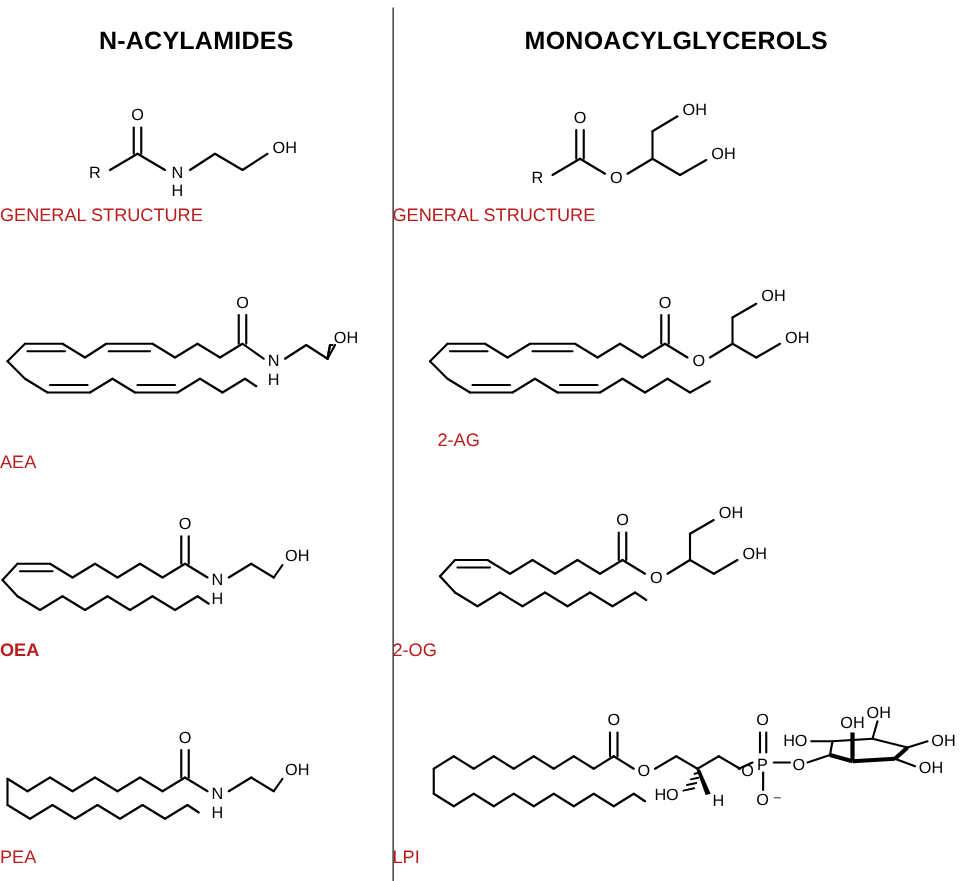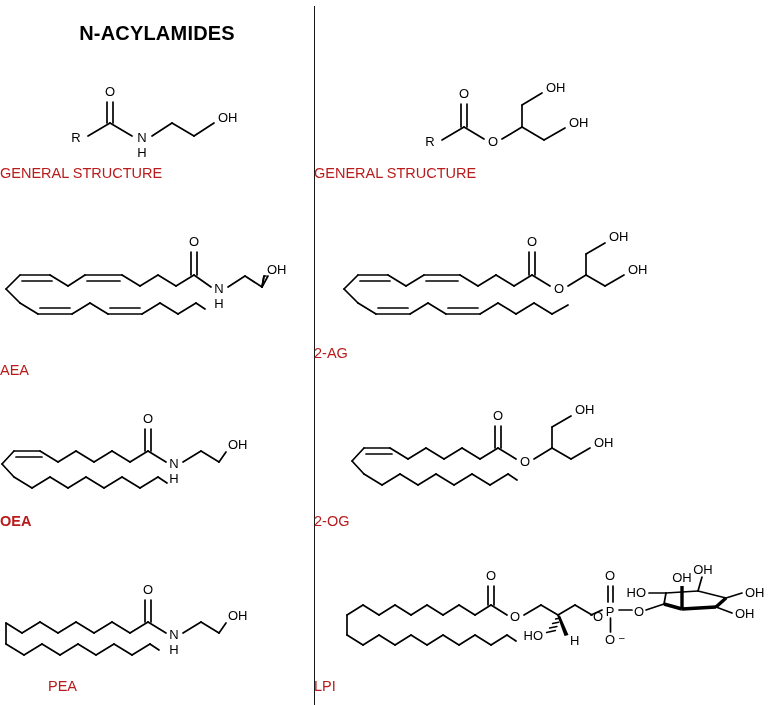--- a/index.html
+++ b/index.html
@@ -85,20 +85,21 @@
   }
   .wedge { fill: #000; stroke: none; }
 </style>
 </head>
 <body>
 
 <div class="page">
 
   <div class="col-header" id="header-left">N-ACYLAMIDES</div>
 
+  <div class="col-header" id="header-right">MONOACYLGLYCEROLS</div>
 
   <div class="divider"></div>
 
   <div class="struct-svg" style="left:60px; top:78px;">
     <svg width="200" height="80" viewBox="0 0 200 80">
 
       <path class="bond" d="M 28,58 L 50,45"></path>
 
       <path class="bond" d="M 47,45 L 47,24"></path>
       <path class="bond" d="M 53,45 L 53,24"></path>
@@ -240,21 +241,21 @@
       <path class="bond" d="M 162,75 L 180,86"></path>
       <path class="bond" d="M 180,86 L 198,75"></path>
       <path class="bond" d="M 198,75 L 216,86"></path>
       <path class="bond" d="M 216,86 L 232,77"></path>
       <text class="atom" x="196" y="18" text-anchor="middle">O</text>
       <text class="atom" x="223" y="65" text-anchor="middle">O</text>
       <text class="atom" x="273" y="13" text-anchor="start">OH</text>
       <text class="atom" x="292" y="46" text-anchor="start">OH</text>
     </svg>
   </div>
-  <div class="struct-label" style="left:314px; top:345px; width:370px;">2-AG</div>
+  <div class="struct-label" style="left:314px; top:345px; width:370px;padding-left:36px;">2-AG</div>
 
   <div class="struct-svg" style="left:0px; top:402px;">
     <svg width="300" height="110" viewBox="0 0 300 110">
 
       <path class="bond" d="M 145,49 L 145,27"></path>
       <path class="bond" d="M 151,49 L 151,27"></path>
       <path class="bond" d="M 148,49 L 166,60"></path>
       <path class="bond" d="M 183,60 L 201,49"></path>
       <path class="bond" d="M 201,49 L 219,60"></path>
       <path class="bond" d="M 219,60 L 226,50"></path>
@@ -359,21 +360,21 @@
       <path class="bond" d="M 96,83 L 114,72"></path>
       <path class="bond" d="M 114,72 L 132,83"></path>
       <path class="bond" d="M 132,83 L 150,72"></path>
       <path class="bond" d="M 150,72 L 159,78"></path>
       <text class="atom" x="148" y="22" text-anchor="middle">O</text>
       <text class="atom" x="174" y="67" text-anchor="middle">N</text>
       <text class="atom" x="174" y="82" text-anchor="middle">H</text>
       <text class="atom" x="228" y="48" text-anchor="start">OH</text>
     </svg>
   </div>
-  <div class="struct-label" style="left:0px; top:678px; width:314px;margin-left:48px;">PEA</div>
+  <div class="struct-label" style="left:0px; top:678px; width:314px;">PEA</div>
 
   <div class="struct-svg" style="left:336px; top:560px;">
     <svg width="432" height="125" viewBox="0 0 432 125">
 
       <path class="bond" d="M 152,45 L 152,26"></path>
       <path class="bond" d="M 158,45 L 158,26"></path>
       <path class="bond" d="M 155,45 L 171,55"></path>
       <path class="bond" d="M 155,45 L 139,55"></path>
       <path class="bond" d="M 139,55 L 123,45"></path>
       <path class="bond" d="M 123,45 L 107,55"></path>

